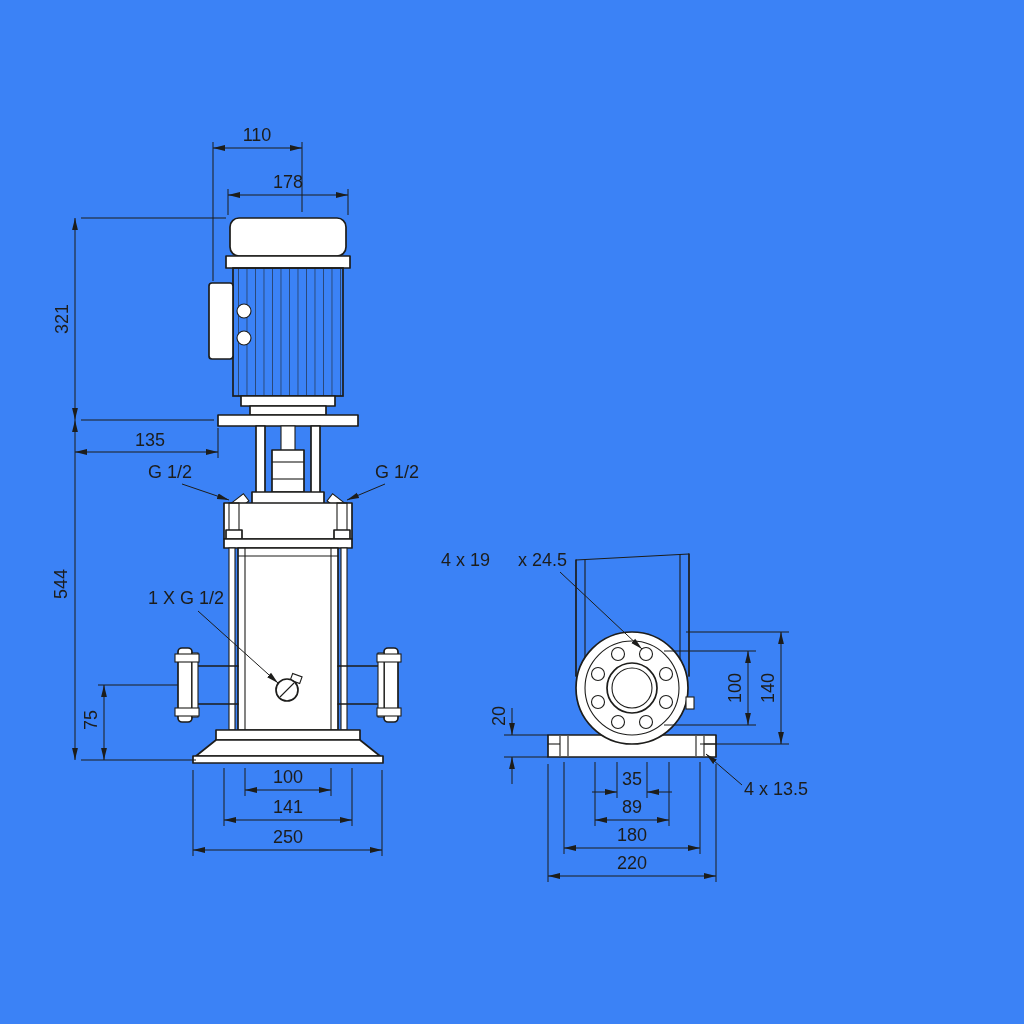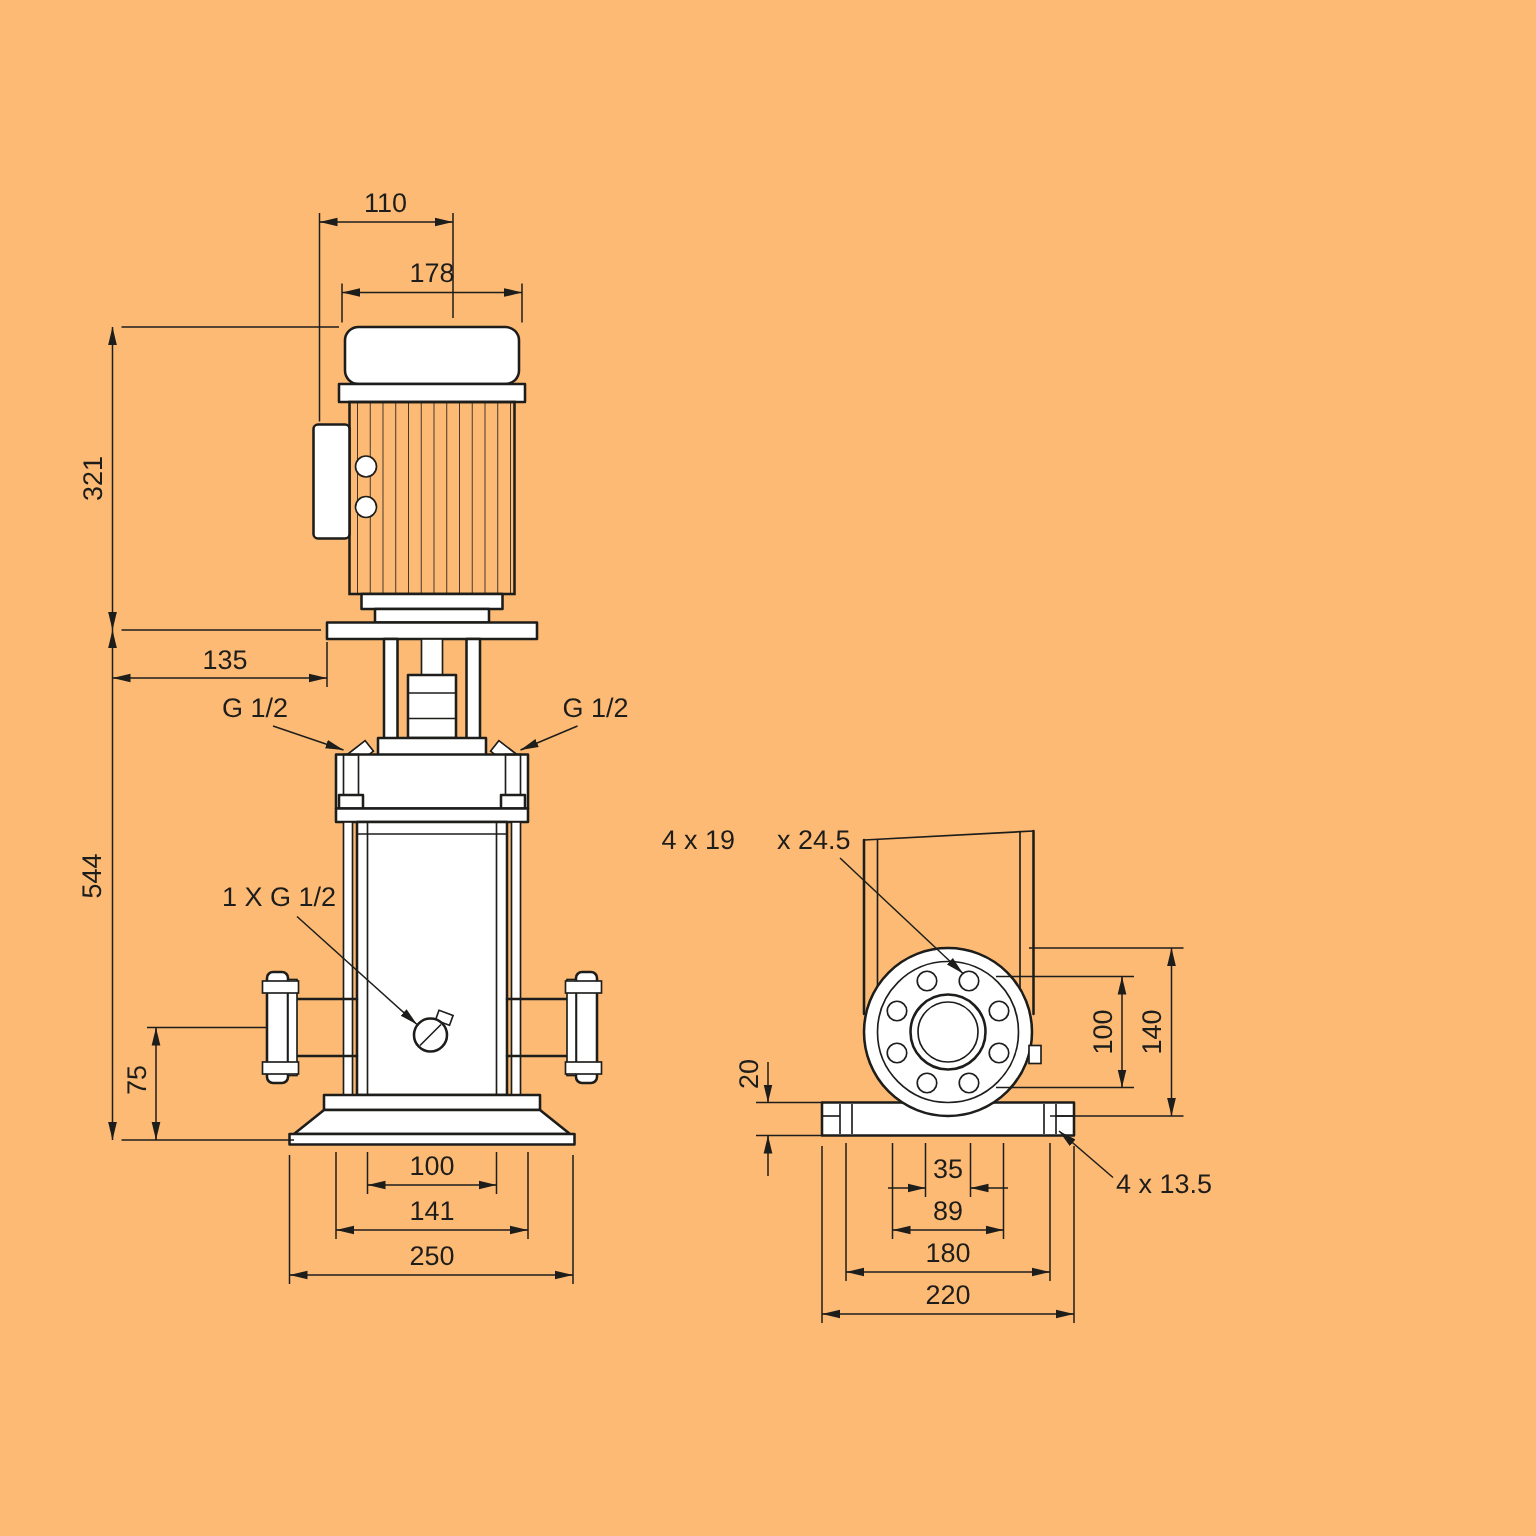--- a/index.html
+++ b/index.html
@@ -1,16 +1,16 @@
 <!DOCTYPE html>
 <html><head>
 <meta charset="utf-8">
 <style>
   html, body { margin: 0; padding: 0; background: #ffffff; }
-  .stage { width: 1024px; height: 1024px; background: #fdba74; position: relative; }
+  .stage { width: 1024px; height: 1024px; background: #3b82f6; position: relative; }
   svg text {
     font-family: "Liberation Sans", sans-serif;
     font-size: 18px;
     fill: #1d1d1b;
   }
   .ln   { stroke: #1d1d1b; stroke-width: 1.7; fill: none; stroke-linejoin: round; stroke-linecap: round; }
   .lnf  { stroke: #1d1d1b; stroke-width: 1.7; fill: #ffffff; stroke-linejoin: round; }
   .thin { stroke: #1d1d1b; stroke-width: 1.1; fill: none; }
   .thinf{ stroke: #1d1d1b; stroke-width: 1.1; fill: #ffffff; }
   .dim  { stroke: #1d1d1b; stroke-width: 1; fill: none; }

